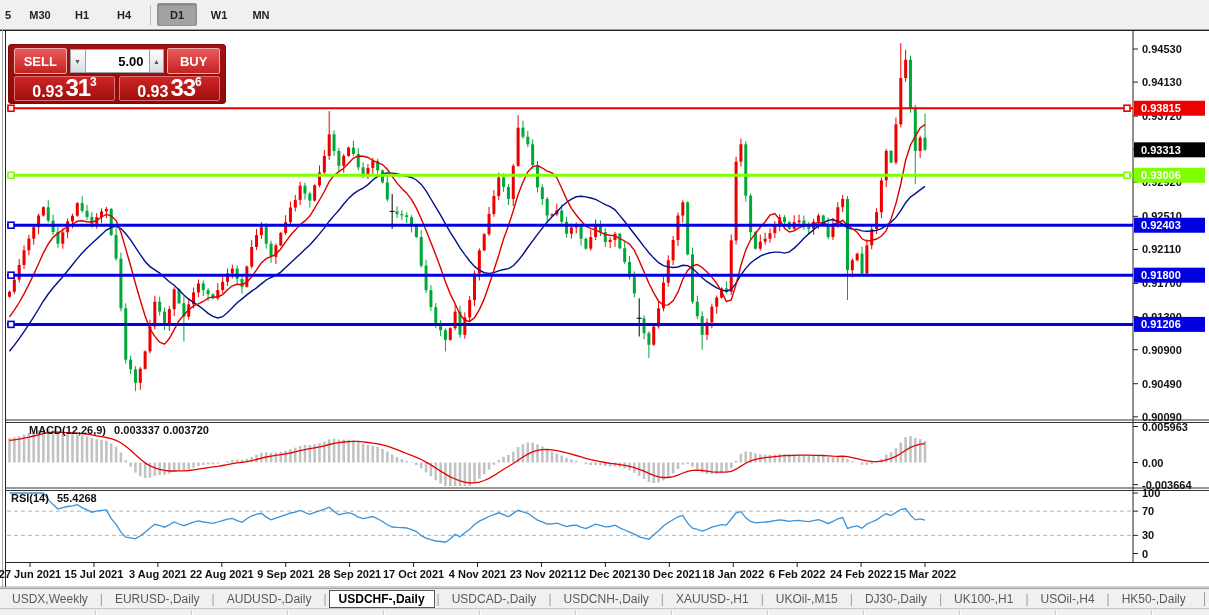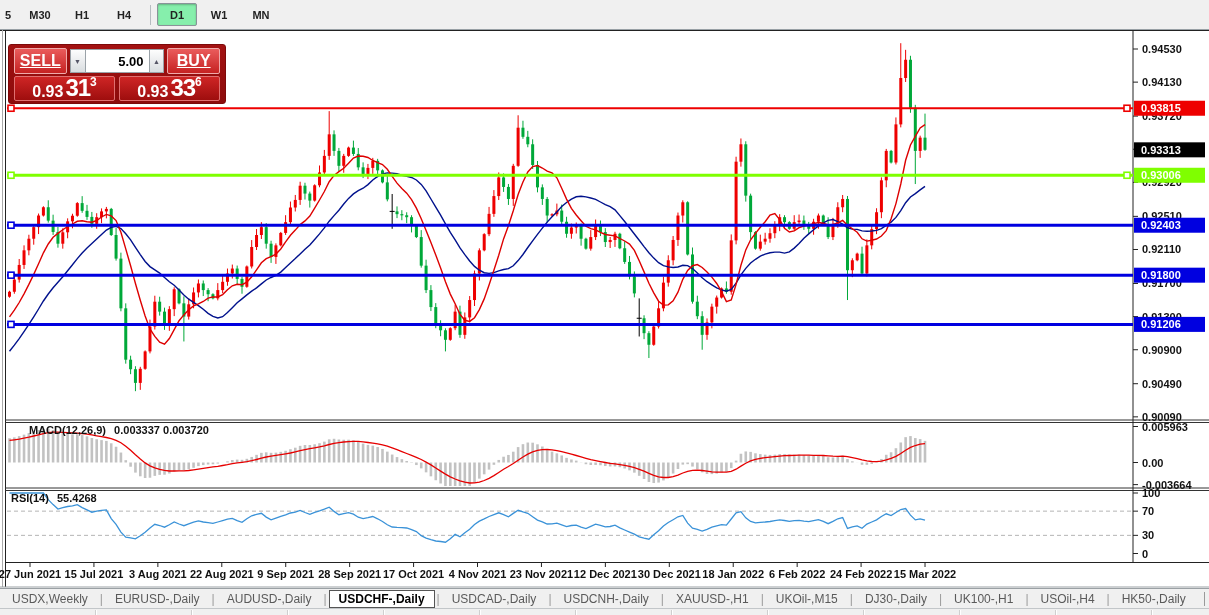--- a/index.html
+++ b/index.html
@@ -3,33 +3,33 @@
 <meta charset="utf-8">
 <style>
   html,body{margin:0;padding:0;background:#fff;font-family:"Liberation Sans",sans-serif;}
   #app{position:relative;width:1209px;height:615px;overflow:hidden;background:#fff;}
   
   #tf-toolbar{position:absolute;left:0;top:0;width:1209px;height:29px;background:#f0f0f0;
     border-bottom:1px solid #98a0a5;display:flex;align-items:center;}
   .tf-btn{height:21px;min-width:30px;padding:0 4px;margin:0 1px;display:flex;align-items:center;justify-content:center;
     font-size:11px;font-weight:700;color:#222;border:1px solid transparent;border-radius:2px;}
   .tf-btn.partial{min-width:10px;margin-left:-2px;}
-  .tf-btn.active{background:#86efac;border:1px solid #8a9399;box-shadow:inset 0 1px 2px rgba(0,0,0,.25);}
+  .tf-btn.active{background:#a3a3a3;border:1px solid #8a9399;box-shadow:inset 0 1px 2px rgba(0,0,0,.25);}
   .tf-sep{width:1px;height:20px;background:#b6bcc0;margin:0 5px;}
   
   .frame-line{position:absolute;background:#222;}
   
   #chart-header{position:absolute;left:19px;top:33px;font-size:11.5px;font-weight:700;color:#111;z-index:5;}
   #chart-header .tri{font-size:8px;margin-right:5px;}
   
   #trade-panel{position:absolute;left:8px;top:44px;width:218px;height:60px;z-index:6;
     background:linear-gradient(#a31212,#8c0b0b);border:1px solid #7d0a0a;border-radius:3px;padding:4px 5px;box-sizing:border-box;}
   #tp-row1{display:flex;align-items:center;height:24px;}
   .tp-btn{width:51px;height:24px;display:flex;align-items:center;justify-content:center;color:#fff;
-    font-size:16px;font-weight:700;background:linear-gradient(#ea5c5c,#c62222);border:1px solid #f0aaaa;border-radius:2px;text-decoration:underline;}
+    font-size:13px;font-weight:700;background:linear-gradient(#ea5c5c,#c62222);border:1px solid #f0aaaa;border-radius:2px;}
   .spin-btn{width:16px;height:24px;display:flex;align-items:center;justify-content:center;font-size:7px;color:#556;
     background:linear-gradient(#fdfdfd,#d9dde0);border:1px solid #9aa2a8;box-sizing:border-box;}
   #volume-input{width:63px;height:24px;border:1px solid #9aa2a8;border-left:none;border-right:none;
     font-family:"Liberation Sans",sans-serif;font-size:13px;font-weight:700;text-align:right;padding:0 5px 0 0;box-sizing:border-box;}
   #tp-row1 .gap{width:3px;}
   #tp-row2{display:flex;margin-top:3px;}
   .tp-price{width:101px;height:25px;background:linear-gradient(#cf2525,#9e0e0e);border:1px solid #e07070;border-radius:2px;
     color:#fff;display:flex;align-items:flex-end;justify-content:center;padding-bottom:1px;box-sizing:border-box;}
   .tp-price .small{font-size:16px;font-weight:700;margin-right:2px;line-height:14px;}
   .tp-price .big{font-size:24px;font-weight:700;line-height:22px;letter-spacing:-1px;}

